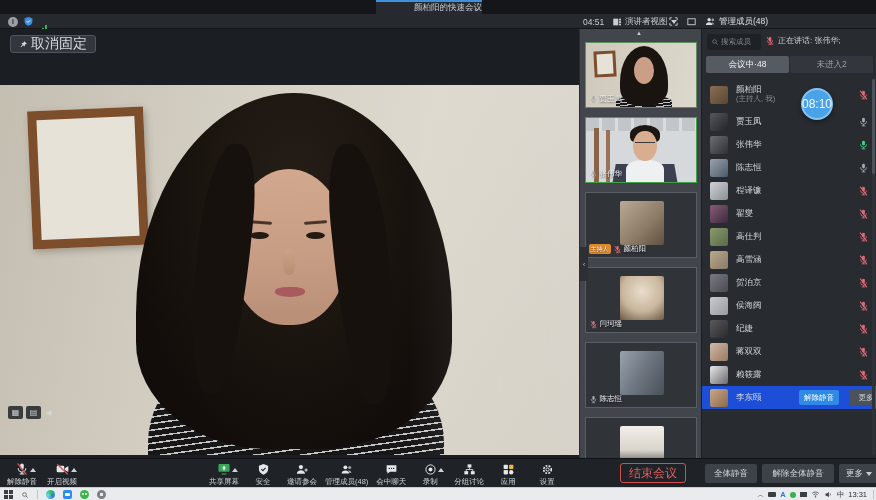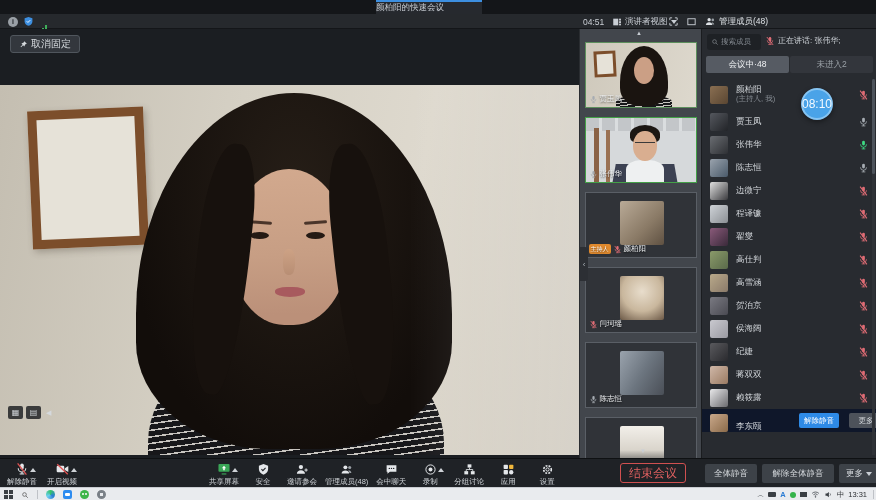--- a/index.html
+++ b/index.html
@@ -3,21 +3,21 @@
 <meta charset="utf-8">
 <style>
   * { margin:0; padding:0; box-sizing:border-box; }
   html,body { background:#000; }
   .app{position:relative;width:876px;height:500px;overflow:hidden;
        font-family:"Liberation Sans","DejaVu Sans",sans-serif;background:#1d2024;}
 
   
   .titlebar{position:absolute;left:0;top:0;width:876px;height:14px;background:#141619;}
   .title-tab{position:absolute;left:376px;top:0;width:106px;height:14px;background:#26292e;
-             border-top:2px solid #3d8fe0;display:flex;align-items:center;justify-content:flex-start;}
+             border-top:2px solid #3d8fe0;display:flex;align-items:center;justify-content:flex-end;}
   .title-tab span{font-size:8.5px;color:#c9ced4;white-space:nowrap;}
 
   
   .topbar{position:absolute;left:0;top:14px;width:876px;height:15px;background:#26292d;
           border-bottom:1px solid #141619;}
   .topbar .info{position:absolute;left:8px;top:3px;width:10px;height:10px;border-radius:50%;
                 background:#9aa0a6;color:#202327;font-size:7px;font-weight:bold;
                 text-align:center;line-height:10px;}
   .topbar .shield-mini{position:absolute;left:23px;top:2px;width:11px;height:11px;}
   .topbar .signal{position:absolute;left:39px;top:3px;height:10px;}
@@ -30,21 +30,21 @@
             border-top:4px solid #c9ced4;}
   .fs-btn{position:absolute;left:668px;top:2px;}
   .win-btn{position:absolute;left:686px;top:2px;}
   .panel-header{position:absolute;left:705px;top:1px;height:13px;display:flex;align-items:center;gap:3px;
                 font-size:8.5px;color:#dde1e5;}
 
   
   .stage{position:absolute;left:0;top:29px;width:579px;height:429px;background:#1b1e22;overflow:hidden;}
   .unpin-btn{position:absolute;left:10px;top:6px;height:18px;padding:0 8px;display:flex;align-items:center;
              gap:3px;background:rgba(55,60,66,.85);border:1px solid #50565d;border-radius:3px;
-             font-size:10px;color:#d5d9dd;}
+             font-size:14px;color:#d5d9dd;}
   .video{position:absolute;left:0;top:56px;width:579px;height:370px;overflow:hidden;
          background:linear-gradient(100deg,#c4beb1 0%,#d5d0c4 38%,#ded9ce 68%,#ccc6ba 100%);}
   .video::after{content:'';position:absolute;right:0;top:0;width:170px;height:100%;
                 background:linear-gradient(90deg,transparent,rgba(255,255,255,.22));}
   .frame{position:absolute;left:30px;top:24px;width:116px;height:138px;border:9px solid #7c4e2b;
          background:#e6e2d8;transform:rotate(-2.5deg);box-shadow:2px 3px 7px rgba(60,50,40,.3);}
   .neck{position:absolute;left:268px;top:206px;width:46px;height:64px;background:#c49a7e;
         border-radius:0 0 40% 40%;}
   .shirt{position:absolute;left:148px;top:248px;width:296px;height:122px;
          background:repeating-linear-gradient(172deg,#17171a 0 5px,#c7c4bf 5px 6.5px);
@@ -124,21 +124,21 @@
              font-size:7.5px;color:#868c93;overflow:hidden;white-space:nowrap;}
   .speaking{position:absolute;left:63px;top:6px;display:flex;align-items:center;gap:3px;
             font-size:8px;color:#ccd1d6;white-space:nowrap;text-align:center;}
   .tabs{position:absolute;left:4px;top:27px;width:167px;height:17px;display:flex;gap:1px;}
   .tab{flex:1;display:flex;align-items:center;justify-content:center;font-size:8.5px;
        background:#33363c;color:#9aa0a6;border-radius:2px;}
   .tab.active{background:#565b63;color:#f0f2f4;}
   .member-list{position:absolute;left:0;top:50px;width:175px;height:379px;overflow:hidden;}
   .mrow{position:relative;height:23px;display:flex;align-items:center;padding-left:8px;}
   .mrow.first{height:31px;}
-  .mrow.hover{background:#0f172a;align-items:flex-end;}
+  .mrow.hover{background:#1d4ed8;}
   .mavatar{width:18px;height:18px;border-radius:2px;flex:none;}
   .mtext{margin-left:8px;display:flex;flex-direction:column;line-height:1.15;}
   .mname{font-size:8.5px;color:#d5d9dd;white-space:nowrap;}
   .msub{font-size:7.5px;color:#868c93;white-space:nowrap;}
   .mmic{position:absolute;right:8px;top:50%;transform:translateY(-50%);display:flex;}
   .mrow .act-unmute{position:absolute;right:38px;top:4px;height:15px;padding:0 5px;background:#2e8ae6;
         color:#fff;font-size:7.5px;border:none;border-radius:2px;display:flex;align-items:center;}
   .mrow .act-more{position:absolute;right:-6px;top:4px;height:15px;width:34px;background:#4d525a;
         color:#d5d9dd;font-size:7.5px;border:none;border-radius:2px;display:flex;align-items:center;
         justify-content:center;}
@@ -454,35 +454,20 @@
           <span class="mmic">
             <svg width="11" height="11" viewBox="0 0 24 24">
               <rect x="9" y="2.5" width="6" height="10.5" rx="3" fill="#a6acb2"></rect>
               <path d="M5.5 10.5a6.5 6.5 0 0 0 13 0" fill="none" stroke="#a6acb2" stroke-width="1.8"></path>
               <line x1="12" y1="17" x2="12" y2="20.5" stroke="#a6acb2" stroke-width="1.8"></line>
               <line x1="8" y1="20.5" x2="16" y2="20.5" stroke="#a6acb2" stroke-width="1.8"></line>
             </svg>
           </span>
         </div>
         <div class="mrow">
-          <span class="mavatar m4"></span>
-          <span class="mtext">
-            <span class="mname">边微宁</span>
-          </span>
-          <span class="mmic">
-            <svg width="11" height="11" viewBox="0 0 24 24">
-              <rect x="9" y="2.5" width="6" height="10.5" rx="3" fill="#e06c75"></rect>
-              <path d="M5.5 10.5a6.5 6.5 0 0 0 13 0" fill="none" stroke="#e06c75" stroke-width="1.8"></path>
-              <line x1="12" y1="17" x2="12" y2="20.5" stroke="#e06c75" stroke-width="1.8"></line>
-              <line x1="8" y1="20.5" x2="16" y2="20.5" stroke="#e06c75" stroke-width="1.8"></line>
-              <line x1="4.5" y1="2.5" x2="19.5" y2="21.5" stroke="#e06c75" stroke-width="2.2"></line>
-            </svg>
-          </span>
-        </div>
-        <div class="mrow">
           <span class="mavatar m5"></span>
           <span class="mtext">
             <span class="mname">程译镰</span>
           </span>
           <span class="mmic">
             <svg width="11" height="11" viewBox="0 0 24 24">
               <rect x="9" y="2.5" width="6" height="10.5" rx="3" fill="#e06c75"></rect>
               <path d="M5.5 10.5a6.5 6.5 0 0 0 13 0" fill="none" stroke="#e06c75" stroke-width="1.8"></path>
               <line x1="12" y1="17" x2="12" y2="20.5" stroke="#e06c75" stroke-width="1.8"></line>
               <line x1="8" y1="20.5" x2="16" y2="20.5" stroke="#e06c75" stroke-width="1.8"></line>

